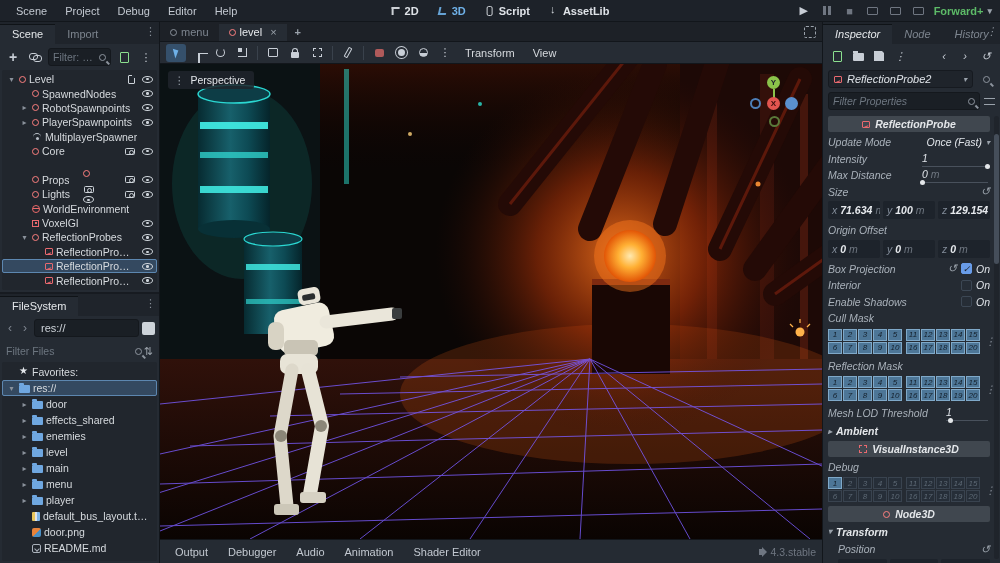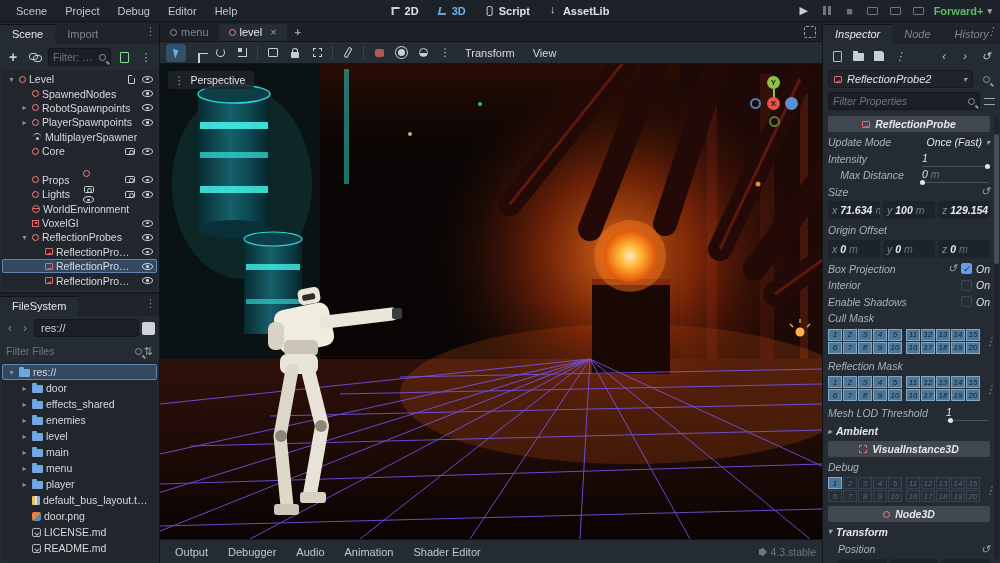--- a/index.html
+++ b/index.html
@@ -397,20 +397,26 @@
           <span class="nav-arrow">›</span>
           <span class="breadcrumb">res://</span>
           <span class="split-toggle"></span>
         </div>
         <div class="fs-filter">
           <span class="ph">Filter Files</span>
           <i class="ic-search"></i>
           <span class="ic-sort">⇅</span>
         </div>
         <div class="tree" style="--rowh:16px;">
+            <div class="trow" style="height: 16px; padding-left: 5px;">
+              <span class="tarrow"></span>
+              <span class="tico star"></span>
+              <span class="tlabel">Favorites:</span>
+              <span class="tspace"></span>
+            </div>
             <div class="trow sel" style="height: 16px; padding-left: 5px;">
               <span class="tarrow">▾</span>
               <span class="tico folder"></span>
               <span class="tlabel">res://</span>
               <span class="tspace"></span>
             </div>
             <div class="trow" style="height: 16px; padding-left: 18px;">
               <span class="tarrow">▸</span>
               <span class="tico folder"></span>
               <span class="tlabel">door</span>
@@ -455,26 +461,20 @@
             <div class="trow" style="height: 16px; padding-left: 18px;">
               <span class="tarrow"></span>
               <span class="tico tres"></span>
               <span class="tlabel">default_bus_layout.tres</span>
               <span class="tspace"></span>
             </div>
             <div class="trow" style="height: 16px; padding-left: 18px;">
               <span class="tarrow"></span>
               <span class="tico image"></span>
               <span class="tlabel">door.png</span>
-              <span class="tspace"></span>
-            </div>
-            <div class="trow" style="height: 16px; padding-left: 18px;">
-              <span class="tarrow"></span>
-              <span class="tico md"></span>
-              <span class="tlabel">LICENSE.md</span>
               <span class="tspace"></span>
             </div>
             <div class="trow" style="height: 16px; padding-left: 18px;">
               <span class="tarrow"></span>
               <span class="tico md"></span>
               <span class="tlabel">README.md</span>
               <span class="tspace"></span>
             </div>
           </div>
       </div>
@@ -747,21 +747,21 @@
 
         <div class="prow">
           <span class="plabel" style="flex:0 0 88px;">Intensity</span>
           <span class="slider-wrap">
             <span>1</span>
             <span class="slider-line"></span><span class="slider-dot" style="right:0;"></span>
           </span>
         </div>
 
         <div class="prow">
-          <span class="plabel" style="flex:0 0 88px;text-align:center;">Max Distance</span>
+          <span class="plabel" style="flex:0 0 88px;">Max Distance</span>
           <span class="slider-wrap">
             <span>0</span><span class="unit">m</span>
             <span class="slider-line"></span><span class="slider-dot" style="left:0;"></span>
           </span>
         </div>
 
         <div class="prow">
           <span class="plabel">Size</span>
             <span class="pfill"></span>
           <span class="revert">↺</span>

